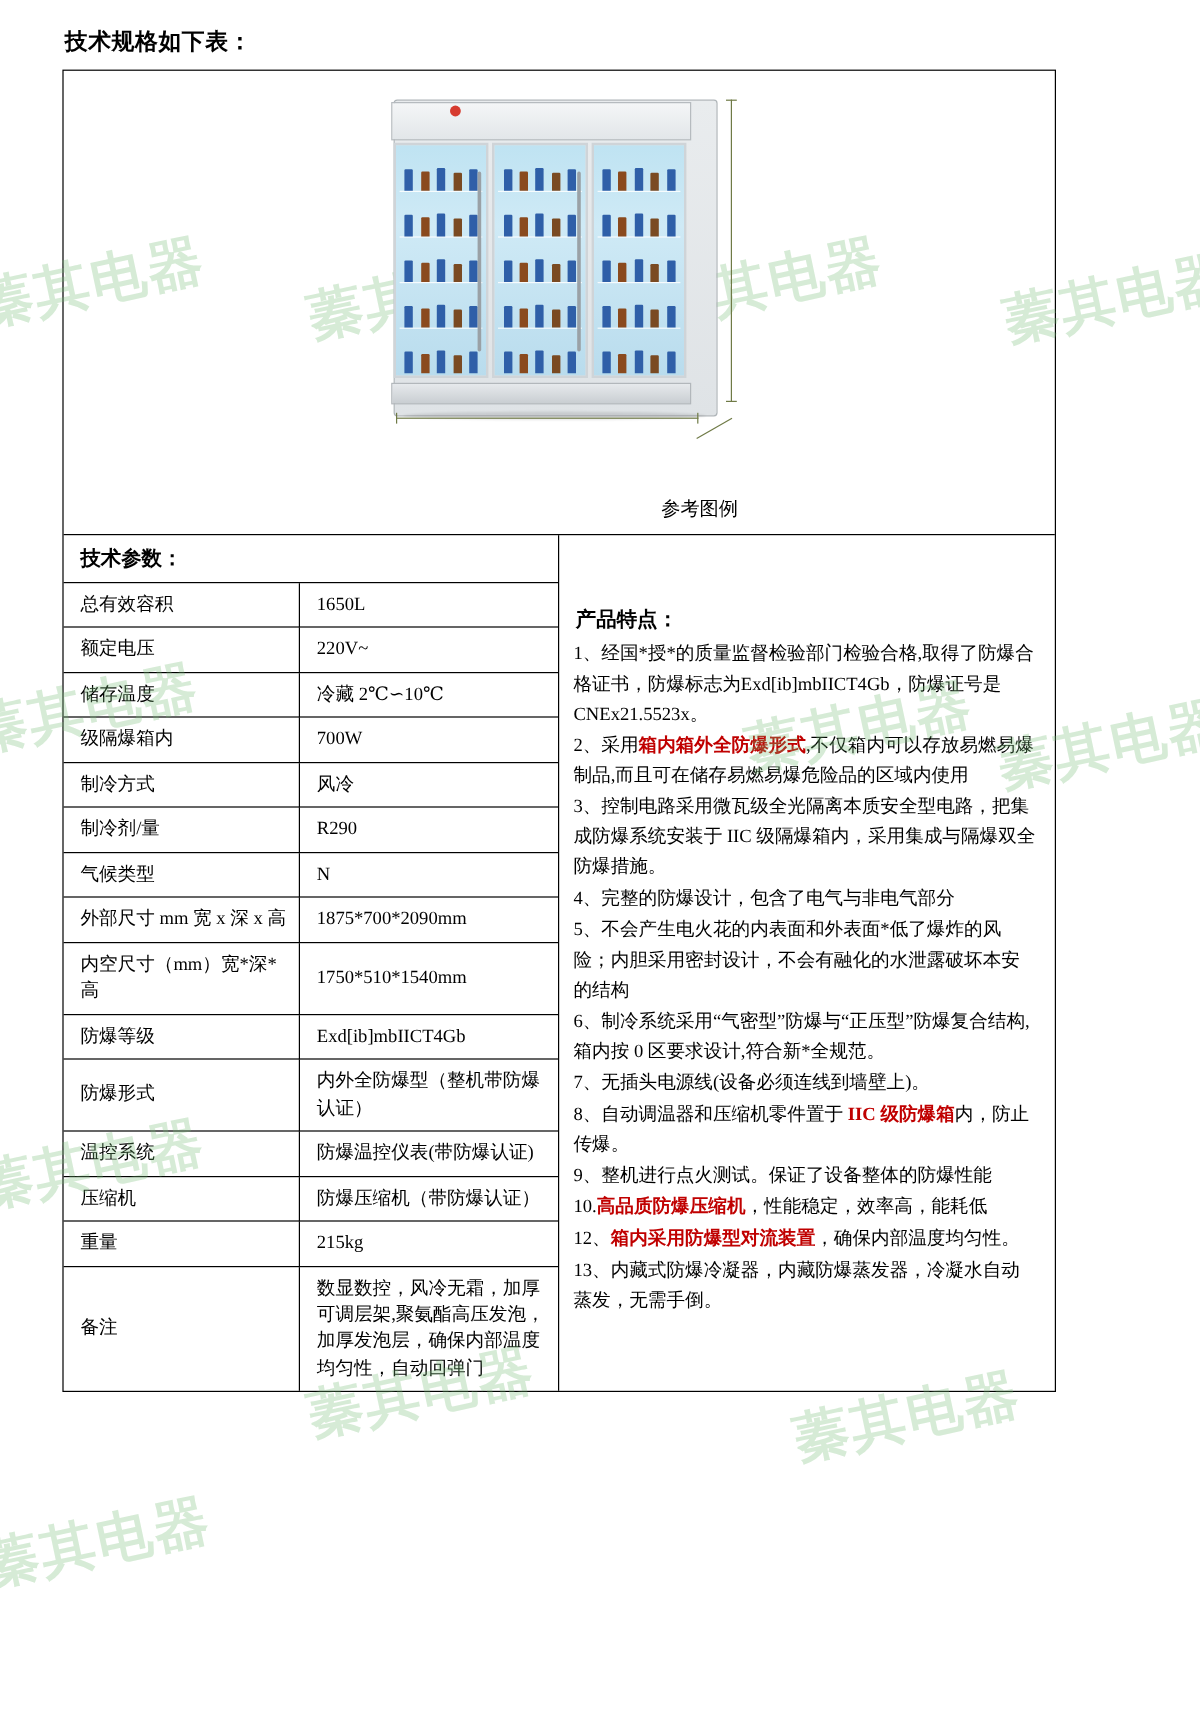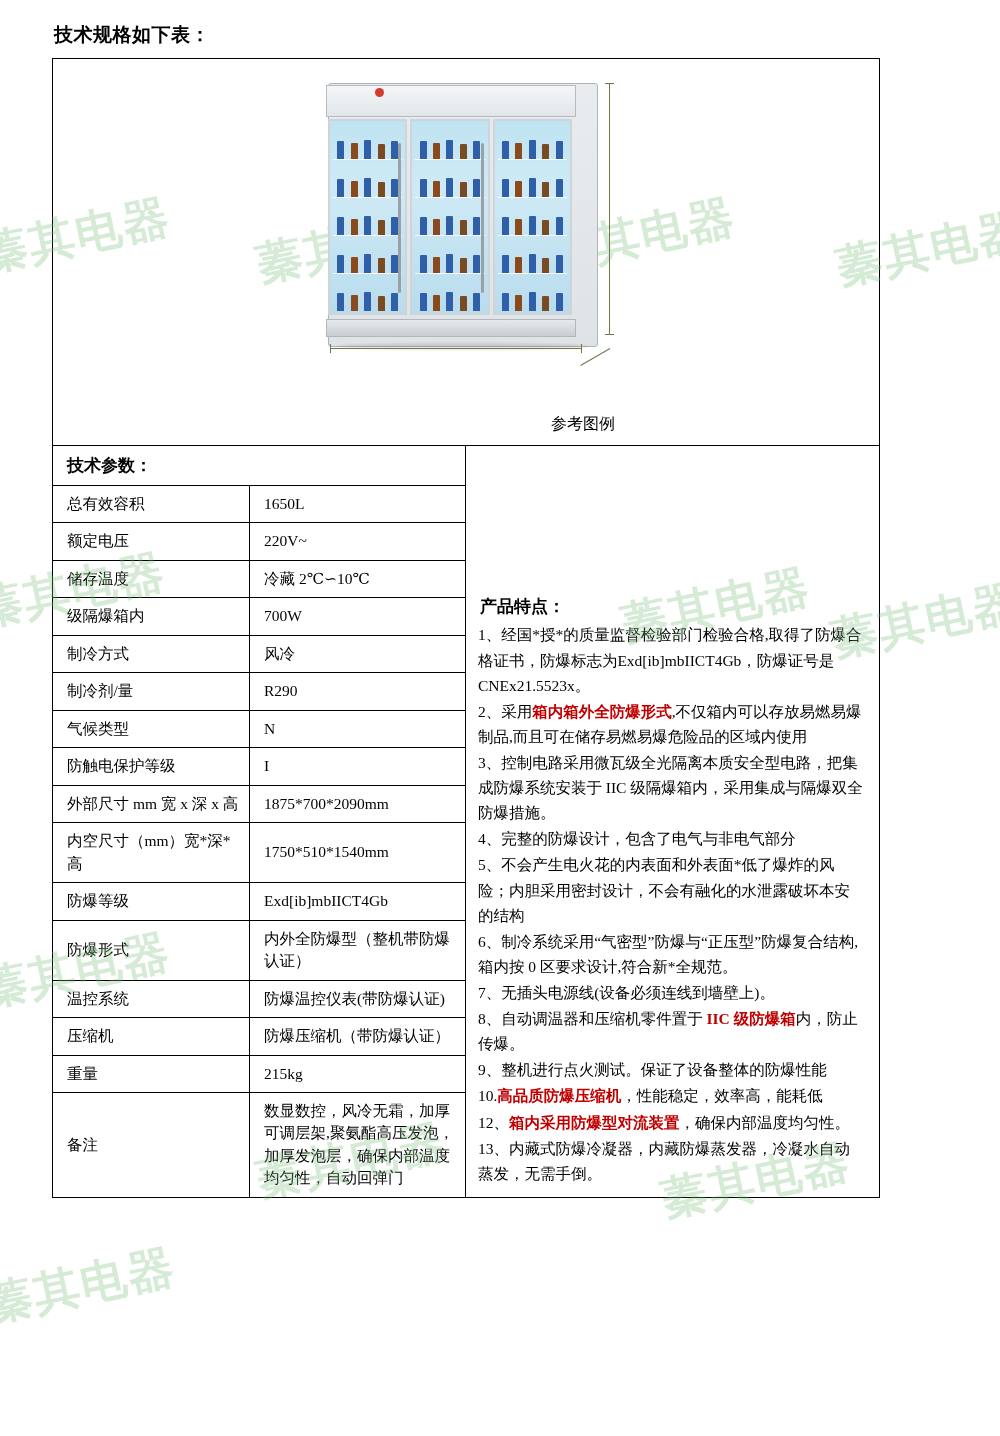--- a/index.html
+++ b/index.html
@@ -47,21 +47,21 @@
   }
   .caption {
     position: absolute;
     right: 264px;
     bottom: 10px;
     font-size: 16px;
   }
   
   .body-row {
     display: flex;
-    align-items: flex-end;
+    align-items: center;
   }
   .col-left {
     width: 450px;
     box-sizing: border-box;
     border-right: 1.5px solid #000;
   }
   .col-right {
     width: 448px;
     box-sizing: border-box;
     padding: 7px 14px 10px 12px;
@@ -430,24 +430,20 @@
                 <td class="k">制冷方式</td>
                 <td>风冷</td>
               </tr>
             <tr>
                 <td class="k">制冷剂/量</td>
                 <td>R290</td>
               </tr>
             <tr>
                 <td class="k">气候类型</td>
                 <td>N</td>
-              </tr>
-            <tr>
-                <td class="k">防触电保护等级</td>
-                <td>I</td>
               </tr>
             <tr>
                 <td class="k">外部尺寸 mm 宽 x 深 x 高</td>
                 <td>1875*700*2090mm</td>
               </tr>
             <tr>
                 <td class="k">内空尺寸（mm）宽*深*高</td>
                 <td>1750*510*1540mm</td>
               </tr>
             <tr>

